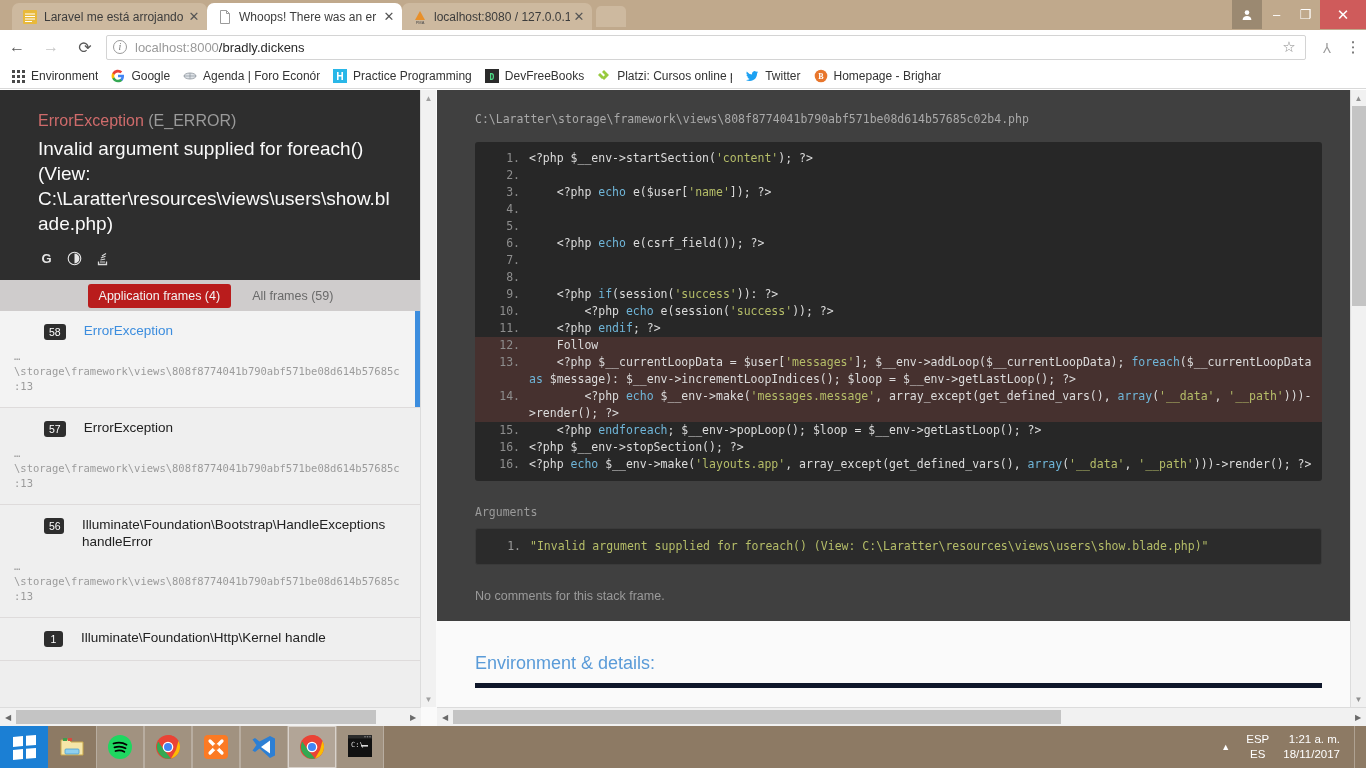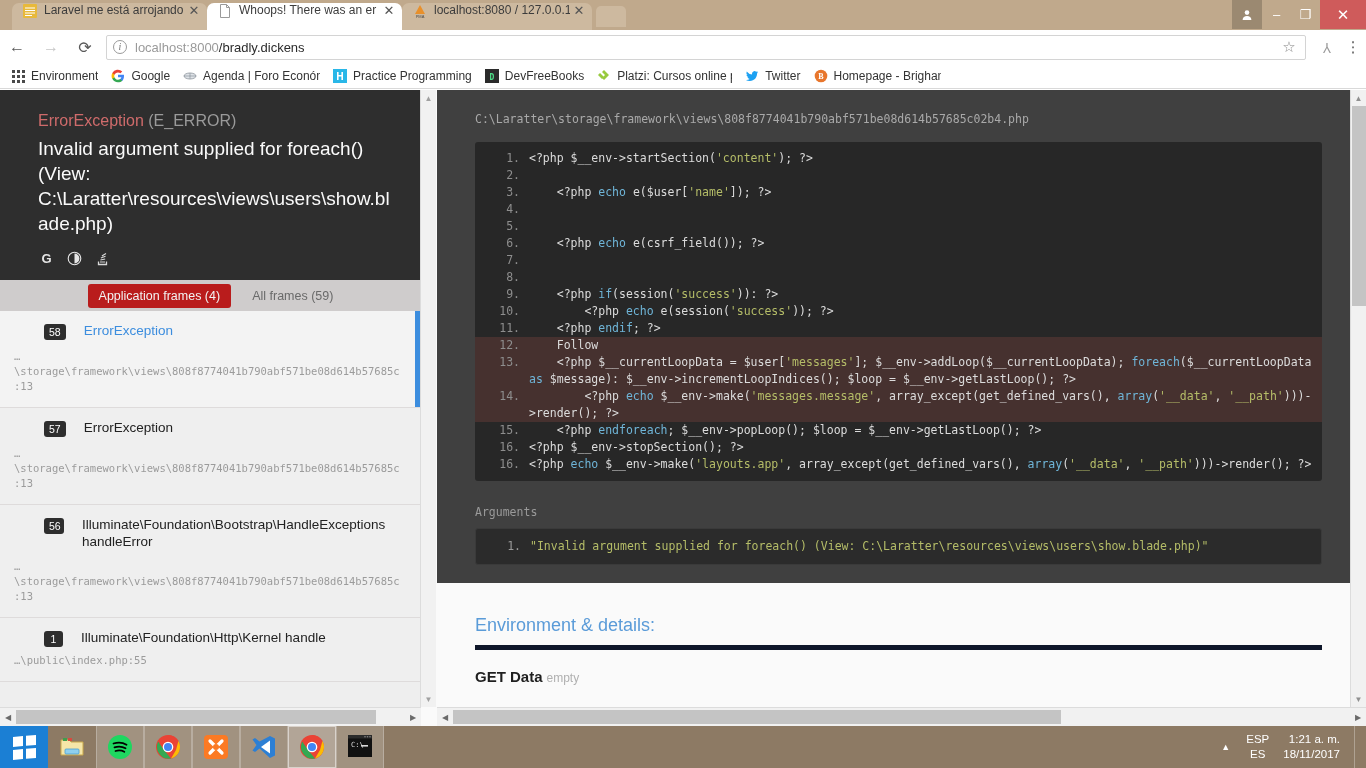--- a/index.html
+++ b/index.html
@@ -12,21 +12,21 @@
 
   
   #browser { position:absolute; left:0; top:0; width:1366px; height:726px; background:#ffffff; }
 
   .tabstrip {
     position:absolute; left:0; top:0; width:1366px; height:30px;
     background:#c0a98c;
   }
   .tab {
     position:absolute; top:3px; height:27px;
-    display:flex; 
+    display:flex; align-items:center;
     font-size:12px; color:#3c3c3c;
     border-top-left-radius:7px; border-top-right-radius:7px;
     overflow:hidden; white-space:nowrap;
   }
   .tab.inactive { background:#cdb99f; }
   .tab.active   { background:#ffffff; }
   .tab .favicon { width:16px; height:16px; margin:0 6px 0 10px; flex:0 0 16px; position:relative; }
   .tab .tab-title { flex:1 1 auto; overflow:hidden; text-overflow:clip; font-size:12px; }
   .tab .tab-close { flex:0 0 18px; width:18px; text-align:center; font-size:13px; color:#555; margin-right:4px; }
   .tab-newbtn {
@@ -362,21 +362,20 @@
             <span class="frame-name">Illuminate\Foundation\Bootstrap\HandleExceptions handleError</span>
           </div>
           <div class="frame-file"><span>…</span><br><span>\storage\framework\views\808f8774041b790abf571be08d614b57685c</span><br><span>:13</span></div>
         </div>
 
         <div class="frame">
           <div class="frame-head">
             <span class="frame-idx">1</span>
             <span class="frame-name">Illuminate\Foundation\Http\Kernel handle</span>
           </div>
-          <div class="frame-file" style="margin-top:6px;">…\public\index.php:55</div>
         </div>
       </div>
     </div>
 
     <div class="lscroll">
       <div class="arrow">▲</div>
       <div class="arrow bot">▼</div>
     </div>
 
     <div class="right-col">
@@ -456,20 +455,21 @@
         </div>
 
         <div class="args-label">Arguments</div>
         <div class="args-box">
           <div class="arg-line">
             <span class="ln">1.</span>
             <span class="cd">"Invalid argument supplied for foreach() (View: C:\Laratter\resources\views\users\show.blade.php)"</span>
           </div>
         </div>
 
+        <div class="nocomments">No comments for this stack frame.</div>
       </div>
 
       <div class="env">
         <h2>Environment &amp; details:</h2>
         <div class="env-row">
           <span>GET Data</span><span class="em">empty</span>
         </div>
 
       </div>
     </div>

